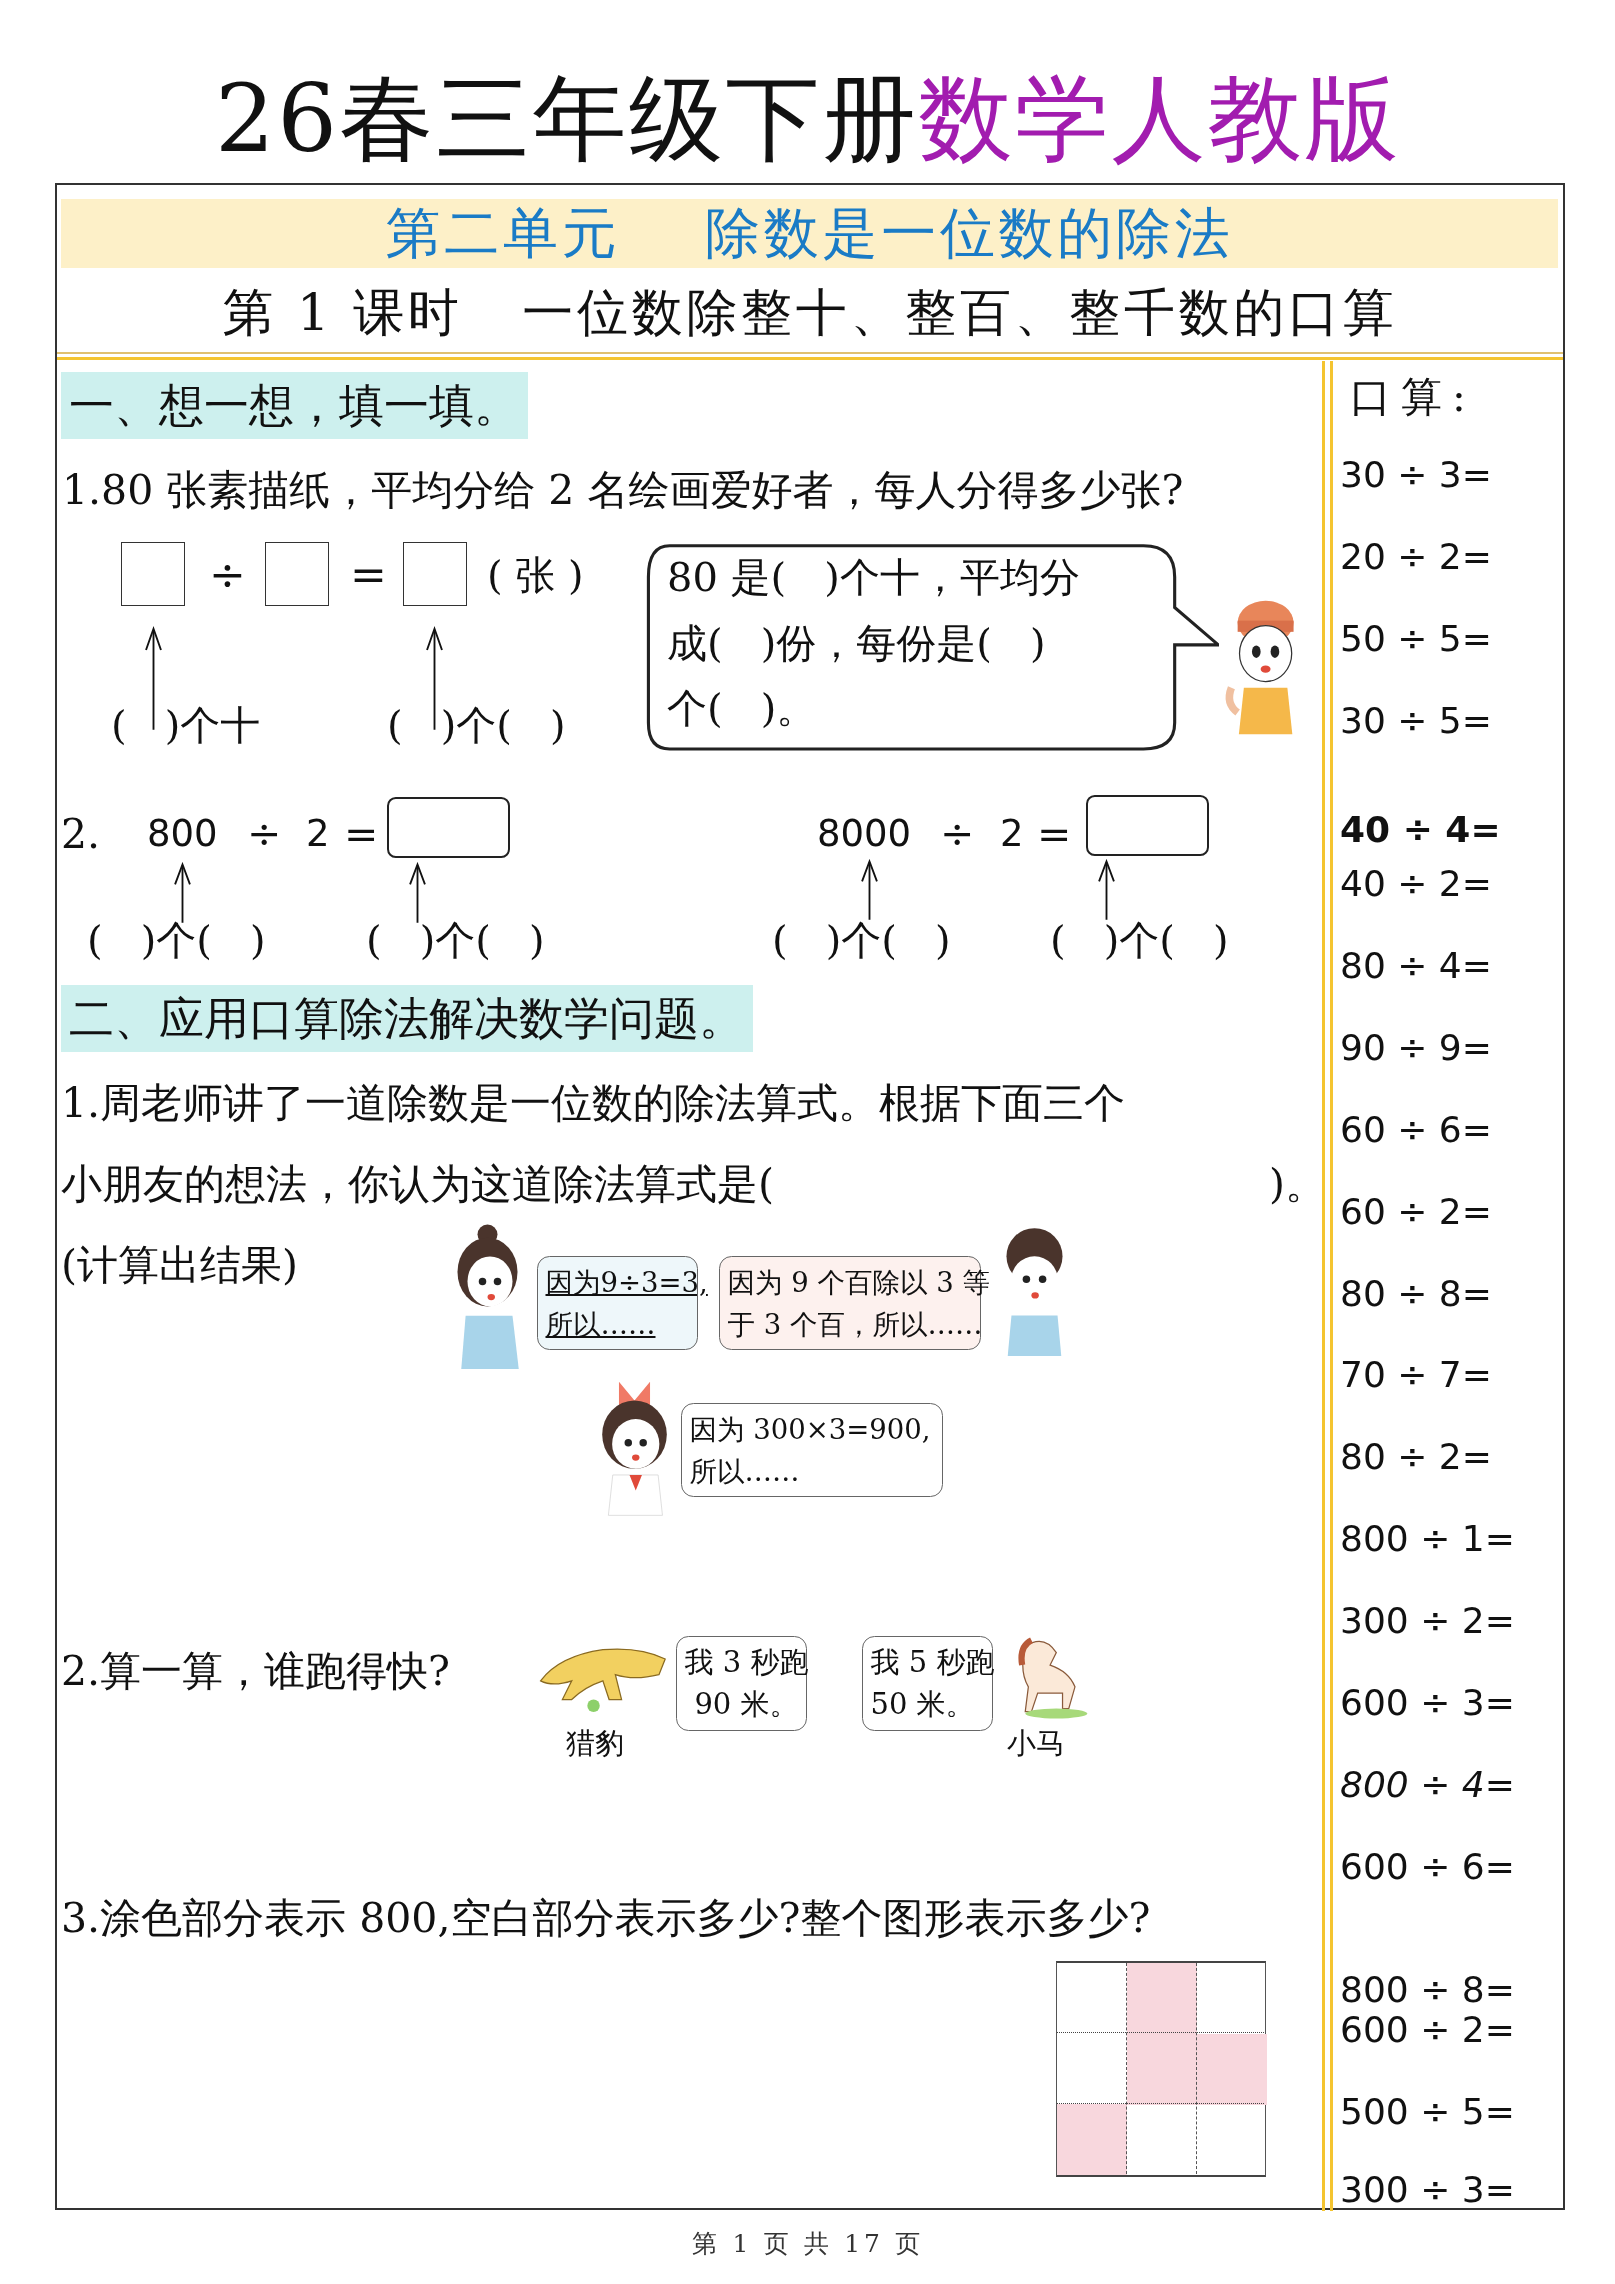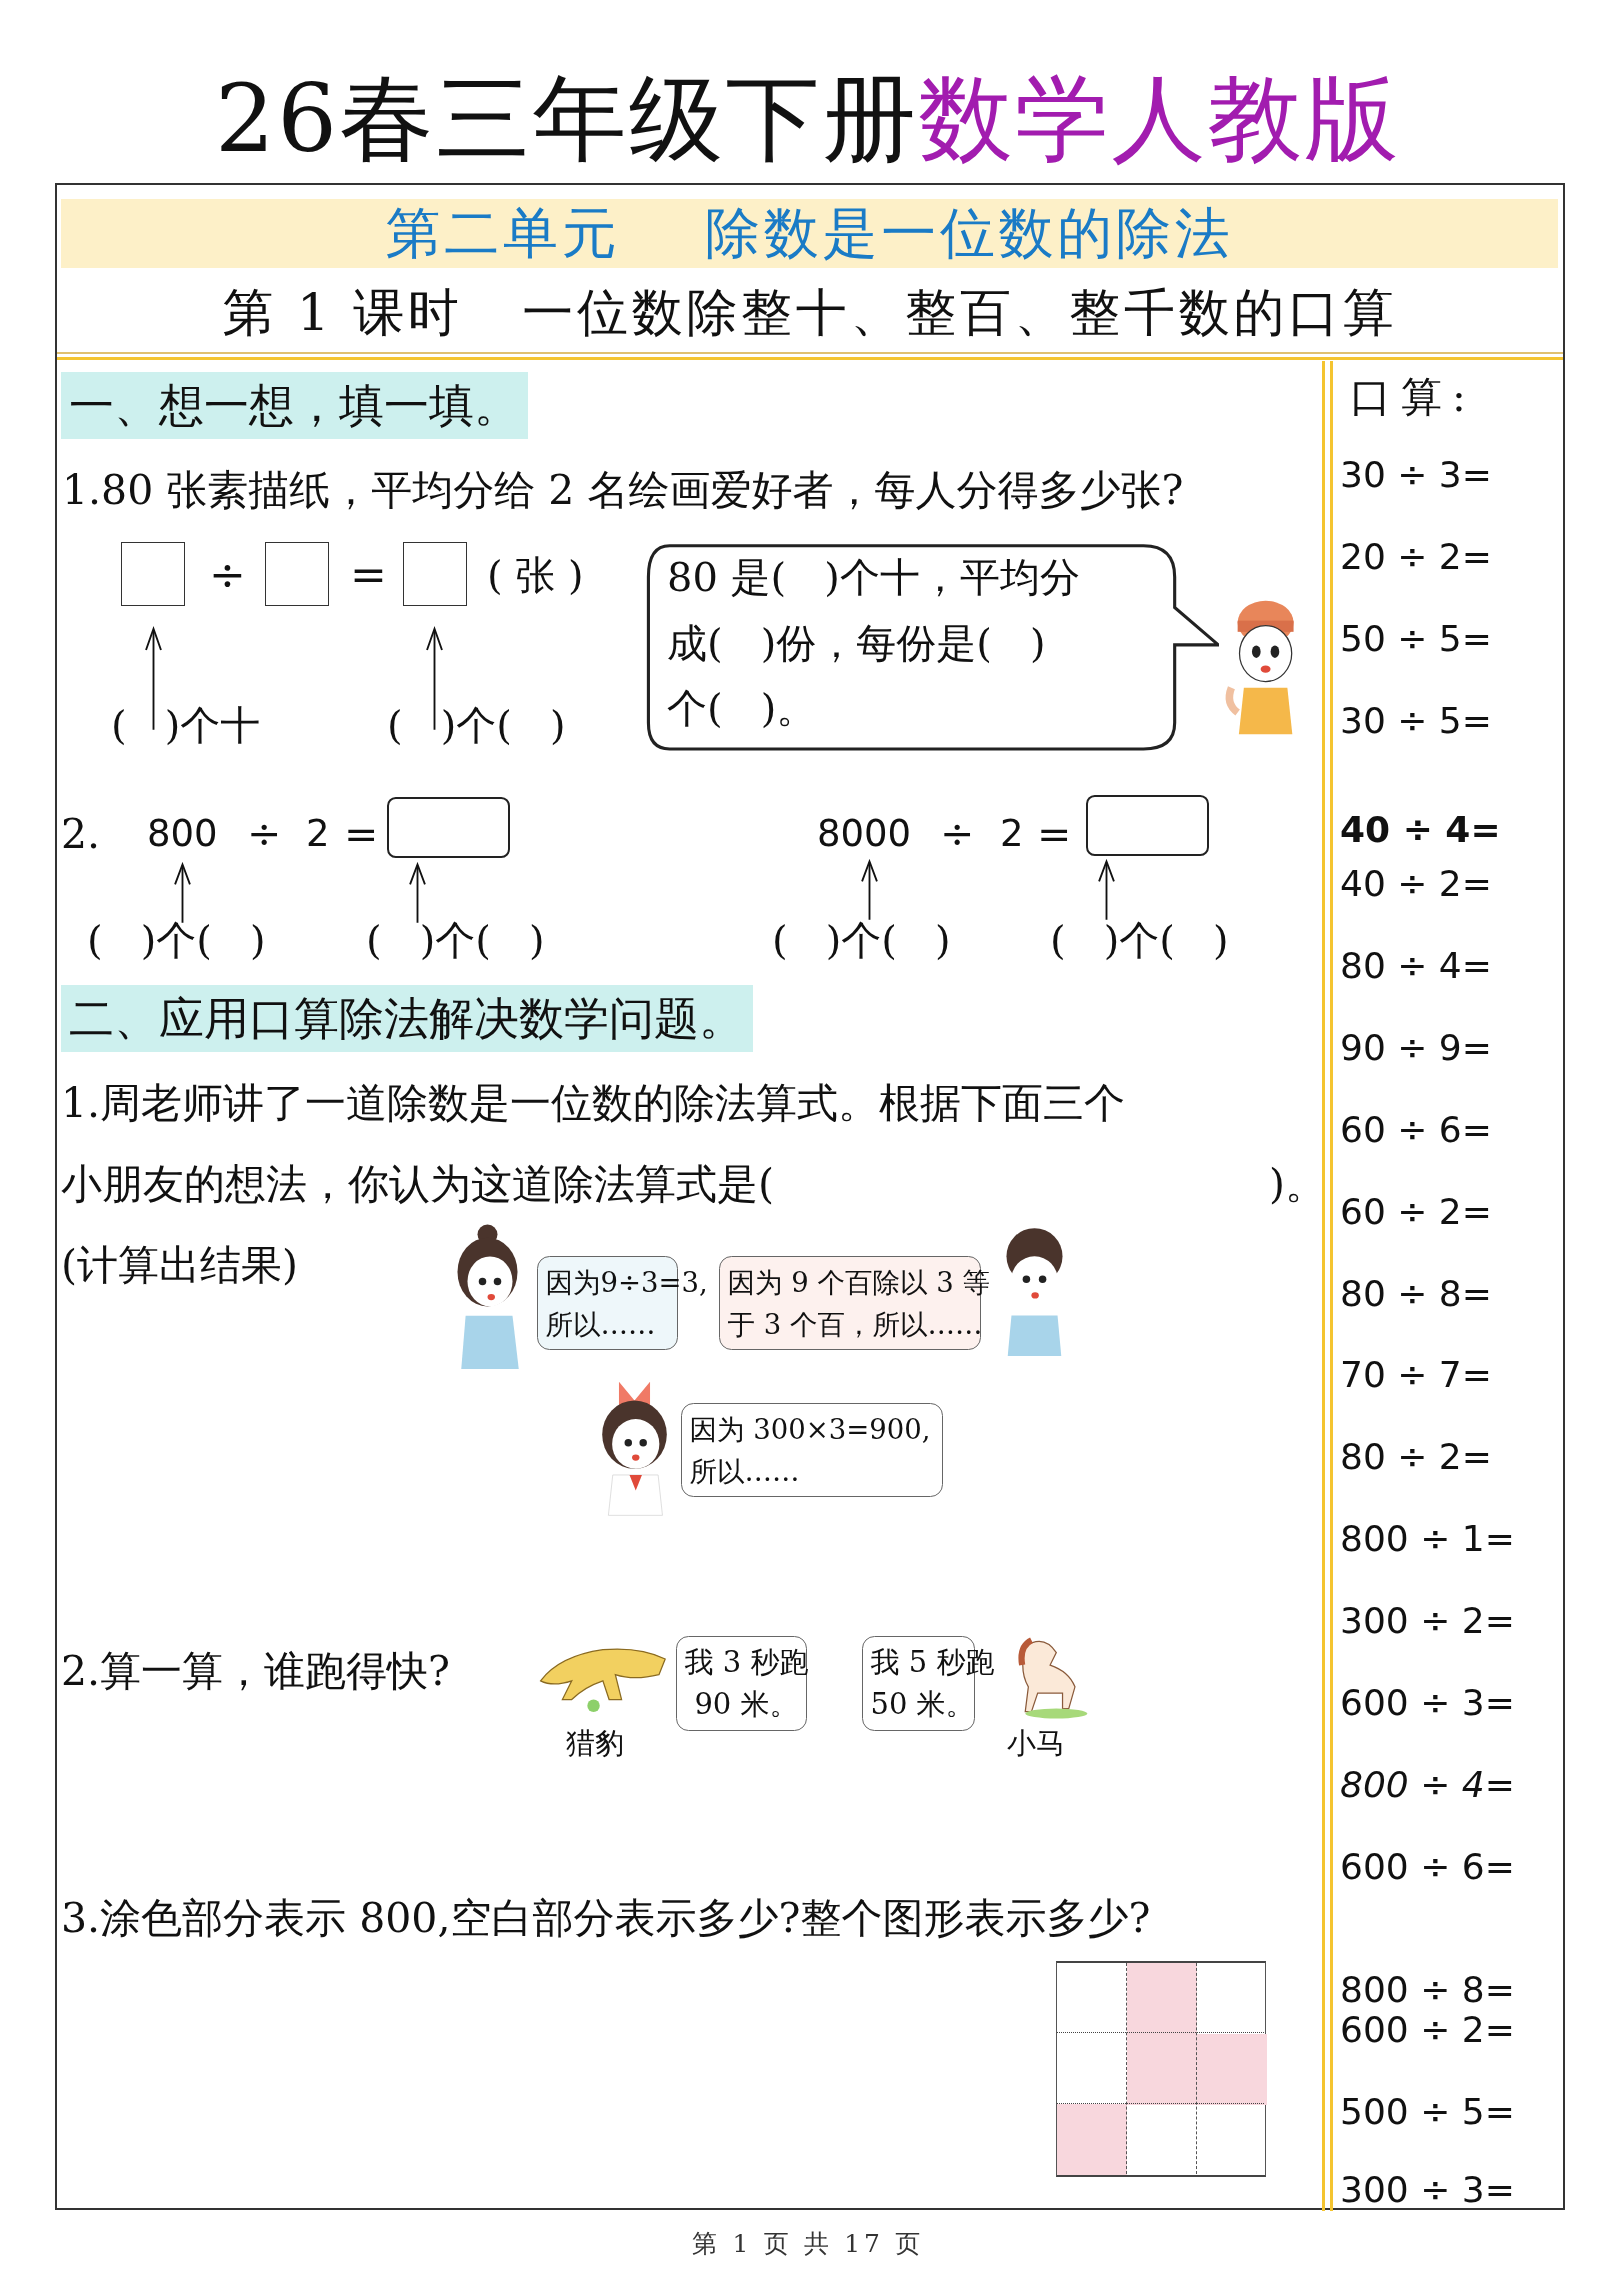--- a/index.html
+++ b/index.html
@@ -135,21 +135,21 @@
 
 <svg class="pic" style="left:450px; top:1222px;" width="75" height="150" viewBox="0 0 120 240">
   <circle cx="60" cy="20" r="16" fill="#4a342c"></circle>
   <ellipse cx="60" cy="80" rx="48" ry="55" fill="#4a342c"></ellipse>
   <ellipse cx="64" cy="95" rx="36" ry="40" fill="#fff"></ellipse>
   <circle cx="52" cy="95" r="6" fill="#222"></circle>
     <circle cx="76" cy="95" r="6" fill="#222"></circle>
   <ellipse cx="66" cy="120" rx="6" ry="5" fill="#e04a3a"></ellipse>
   <path d="M25 150 L100 150 L110 235 L18 235 Z" fill="#a8d4ea"></path>
 </svg>
-<div class="sp" style="left:537px; top:1256px; width:141px; height:94px; background:#eef7fa;">因为9÷3=3,
+<div class="sp" style="left:537px; top:1256px; width:161px; height:94px; background:#eef7fa;text-decoration:underline;">因为9÷3=3,
 所以……</div>
 <div class="sp" style="left:719px; top:1256px; width:262px; height:94px; background:#fdf1ee;">因为 9 个百除以 3 等
 于 3 个百，所以……</div>
 <svg class="pic" style="left:994px; top:1222px;" width="81" height="137" viewBox="0 0 130 220">
   <ellipse cx="65" cy="55" rx="45" ry="45" fill="#4a342c"></ellipse>
   <ellipse cx="65" cy="95" rx="38" ry="40" fill="#fff"></ellipse>
   <circle cx="52" cy="92" r="6" fill="#222"></circle>
     <circle cx="78" cy="92" r="6" fill="#222"></circle>
   <ellipse cx="66" cy="118" rx="6" ry="5" fill="#e04a3a"></ellipse>
   <path d="M28 150 L102 150 L108 215 L22 215 Z" fill="#a8d4ea"></path>
@@ -168,21 +168,21 @@
 所以……</div>
 
 <div class="q" style="left:61px; top:1643px;">2.算一算，谁跑得快?</div>
 <svg class="pic" style="left:534px; top:1631px;" width="144" height="81" viewBox="0 0 230 130">
   <path d="M10 80 Q40 40 110 30 Q170 25 210 45 L200 70 Q160 80 130 70 L140 110 L120 110 L110 80 Q80 90 60 110 L45 110 Q55 90 60 80 Q30 90 10 80 Z" fill="#f2d060" stroke="#8a6a20" stroke-width="2"></path>
   <circle cx="95" cy="120" r="10" fill="#8dd06a"></circle>
 </svg>
 <div class="sp" style="left:676px; top:1636px; width:131px; height:95px; font-size:29px;text-align:right;">我 3 秒跑
 90 米。</div>
 <div class="lbl" style="left:566px; top:1718px; font-size:29px;">猎豹</div>
-<div class="sp" style="left:862px; top:1636px; width:113px; height:95px; font-size:29px;">我 5 秒跑
+<div class="sp" style="left:862px; top:1636px; width:131px; height:95px; font-size:29px;">我 5 秒跑
 50 米。</div>
 <svg class="pic" style="left:1000px; top:1634px;" width="94" height="87" viewBox="0 0 150 140">
   <path d="M40 20 Q70 0 90 30 L80 50 Q110 60 120 85 L110 120 L100 120 L100 95 L60 95 L50 125 L40 125 L45 85 Q30 60 40 20 Z" fill="#fbe9d8" stroke="#8a5a3a" stroke-width="2"></path>
   <path d="M50 10 Q30 20 35 50" stroke="#b85a38" stroke-width="10" fill="none"></path>
   <ellipse cx="90" cy="128" rx="50" ry="8" fill="#a7d97a"></ellipse>
 </svg>
 <div class="lbl" style="left:1007px; top:1718px; font-size:29px;">小马</div>
 
 <div class="q" style="left:61px; top:1890px;">3.涂色部分表示 800,空白部分表示多少?整个图形表示多少?</div>
 <div class="grid">

